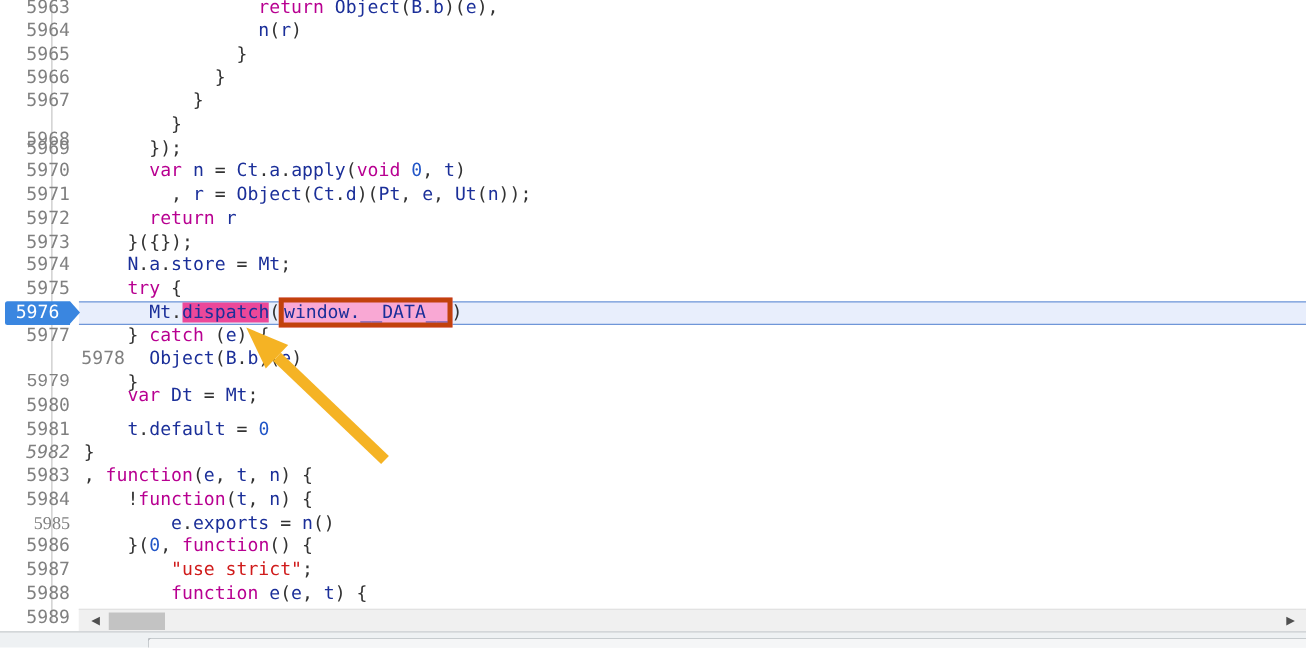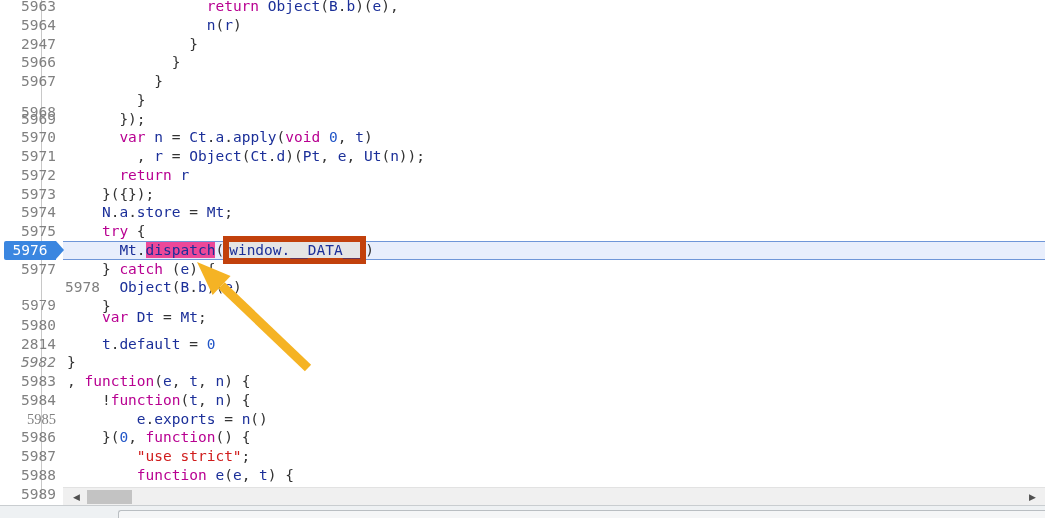--- a/index.html
+++ b/index.html
@@ -107,22 +107,22 @@
   
   .kw   { color: #b80091; }
   .id   { color: #1b2f99; }
   .punc { color: #333333; }
   .num  { color: #2155c7; }
   .str  { color: #d01b1b; }
   .plain{ color: #222222; }
 
   .sel { background: #ec4899; }
   .brace-box {
-    border: 6px solid #c2410c;
-    background: #e5e5e5;
+    border: 4px solid #c2410c;
+    background: #f9a8d4;
     margin: 0 -1px;
     padding: 0;
   }
 
   
   #annotation {
     position: absolute;
     left: 0; top: 0;
     width: 1045px; height: 518px;
     pointer-events: none;
@@ -219,38 +219,38 @@
         <div class="row" style="top: 447px;"><span class="code"><span class="plain">        </span><span class="str">"use strict"</span><span class="punc">;</span></span></div>
         <div class="row" style="top: 465.75px;"><span class="code"><span class="plain">        </span><span class="kw">function</span><span class="plain"> </span><span class="id">e</span><span class="punc">(</span><span class="id">e</span><span class="punc">, </span><span class="id">t</span><span class="punc">) {</span></span></div>
         <div class="row" style="top: 484.5px;"><span class="code"></span></div>
       </div>
   </div>
 
   <div id="gutter">
     <div id="gutter-rows">
         <div class="lineno" style="top: -3px;">5963</div>
         <div class="lineno" style="top: 15.75px;">5964</div>
-        <div class="lineno" style="top: 34.5px;">2947</div>
+        <div class="lineno" style="top: 34.5px;">5965</div>
         <div class="lineno" style="top: 53.25px;">5966</div>
         <div class="lineno" style="top: 72px;">5967</div>
         <div class="lineno" style="top: 103px;">5968</div>
         <div class="lineno" style="top: 109.5px;">5969</div>
         <div class="lineno" style="top: 128.25px;">5970</div>
         <div class="lineno" style="top: 147px;">5971</div>
         <div class="lineno" style="top: 165.75px;">5972</div>
         <div class="lineno" style="top: 184.5px;">5973</div>
         <div class="lineno" style="top: 203.25px;">5974</div>
         <div class="lineno" style="top: 222px;">5975</div>
         <div class="lineno current" style="top: 240.75px;">5976</div>
         <div class="lineno-arrow" style="top: 240.75px;"></div>
         <div class="lineno" style="top: 259.5px;">5977</div>
         <div class="lineno" style="top: 278.25px; padding-left: 44px;">5978</div>
         <div class="lineno" style="top: 297px; font-family: Liberation Mono, monospace;">5979</div>
         <div class="lineno" style="top: 315.75px;">5980</div>
-        <div class="lineno" style="top: 334.5px;">2814</div>
+        <div class="lineno" style="top: 334.5px;">5981</div>
         <div class="lineno" style="top: 353.25px; font-style: italic;">5982</div>
         <div class="lineno" style="top: 372px;">5983</div>
         <div class="lineno" style="top: 390.75px;">5984</div>
         <div class="lineno" style="top: 409.5px; font-family: Liberation Serif, serif;">5985</div>
         <div class="lineno" style="top: 428.25px;">5986</div>
         <div class="lineno" style="top: 447px;">5987</div>
         <div class="lineno" style="top: 465.75px;">5988</div>
         <div class="lineno" style="top: 484.5px;">5989</div>
       </div>
   </div>

